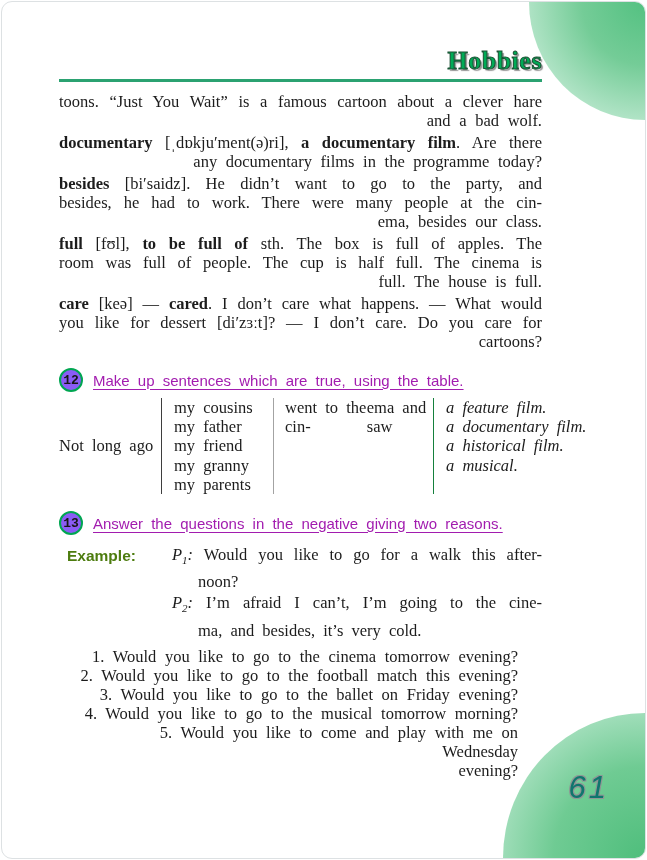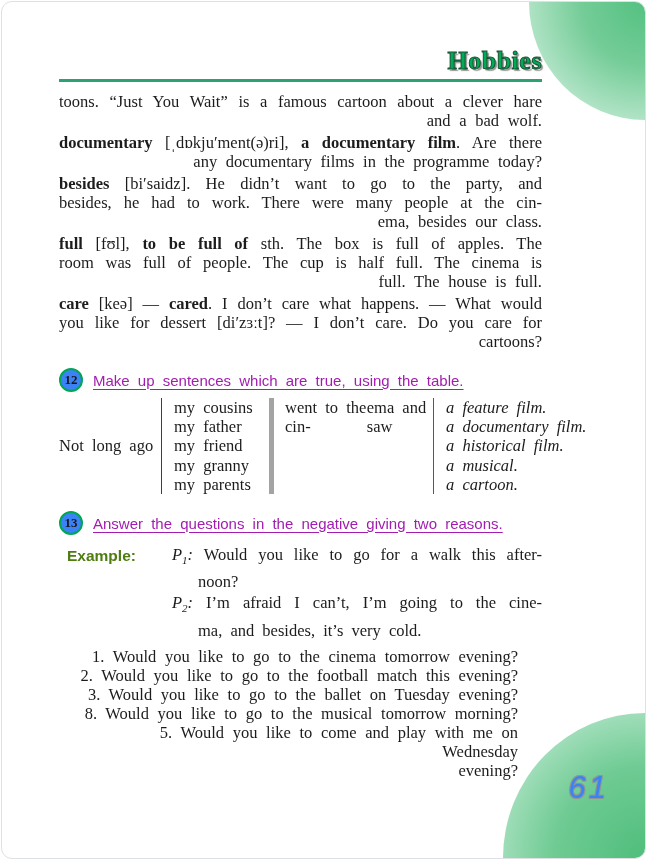--- a/index.html
+++ b/index.html
@@ -6,48 +6,48 @@
   .stage{position:relative;width:647px;height:860px;background:#fff;overflow:hidden;
          font-family:"Liberation Serif", serif;color:#1c1c1c;}
   .card{position:absolute;inset:1px;border:1px solid #dde1e3;border-radius:11px;background:#fff;overflow:hidden;}
 
   
   .corner-tr{position:absolute;top:0;right:0;width:116px;height:118px;border-bottom-left-radius:100%;
     background:radial-gradient(circle at 100% 0%, #53c181 0%, #74cc97 38%, #b7e6cb 75%, #ecf9f1 100%);}
   .corner-br{position:absolute;bottom:0;right:0;width:142px;height:145px;border-top-left-radius:100%;
     background:radial-gradient(circle at 100% 100%, #4fbe7c 0%, #6fcb93 45%, #b9e7cd 85%, #e9f7ef 100%);}
   .pagenum{position:absolute;right:36px;bottom:52px;font-family:"Liberation Sans",sans-serif;
-    font-style:italic;font-size:31px;letter-spacing:3px;color:#3b82f6;
+    font-style:italic;font-size:31px;letter-spacing:3px;color:#0f766e;
     text-shadow:-1px -1px 0 #8e9694,1px -1px 0 #8e9694,-1px 1px 0 #8e9694,1px 1px 0 #8e9694;}
 
   .content{position:absolute;left:57px;top:0;width:483px;}
 
   .title-row{margin-top:44px;text-align:right;}
   .title{display:inline-block;font-family:Liberation Serif, serif;font-weight:bold;
     font-size:26px;letter-spacing:.5px;color:#00ab56;
     -webkit-text-stroke:1px #1c5034;text-shadow:2px 2px 1px rgba(45,45,45,.5);}
   .rule{height:3px;background:#2ba271;margin-top:3px;}
 
   .vocab{margin-top:10px;font-size:16.5px;line-height:19px;}
   .para{margin:0 0 3px 0;}
   .jl{text-align:justify;text-align-last:justify;}
   .ll{text-align:right;word-spacing:4.5px;}
   .b{font-weight:bold;}
 
   .exrow{display:flex;align-items:center;gap:10px;margin-top:17px;}
   .badge{flex:0 0 auto;width:20px;height:20px;border:2px solid #00a651;border-radius:50%;
-    background:#3b82f6;display:flex;align-items:center;justify-content:center;
-    font-family:Liberation Serif, serif;font-weight:bold;font-size:13px;color:#161616;}
+    background:#8b5cf6;display:flex;align-items:center;justify-content:center;
+    font-family:Liberation Mono, monospace;font-weight:bold;font-size:13px;color:#161616;}
   .instr{font-family:"Liberation Sans",sans-serif;font-size:15px;color:#a21caf;word-spacing:4px;
     text-decoration:underline;text-underline-offset:3px;}
 
   .vtable{display:flex;margin-top:6px;width:508px;font-size:16.5px;line-height:19.2px;word-spacing:4px;}
   .vc{box-sizing:border-box;}
   .vc1{width:103px;border-right:1px solid #3e3e3e;display:flex;align-items:center;}
-  .vc2{width:112px;border-right:5px solid #a3a3a3;padding-left:12px;}
+  .vc2{width:112px;border-right:1px solid #a3a3a3;padding-left:12px;}
   .vc3{width:160px;border-right:1px solid #15803d;padding-left:11px;display:flex;flex-direction:row;justify-content:center;}
   .vc4{width:133px;padding-left:12px;font-style:italic;}
   .vc2 > div,.vc4 > div{white-space:nowrap;}
 
   .example{position:relative;margin-top:9px;padding-left:113px;font-size:16.5px;line-height:21px;}
   .exlabel{position:absolute;left:8px;top:1px;font-family:"Liberation Sans",sans-serif;
     font-weight:bold;font-size:15.5px;color:#4d7c0f;}
   .pname{font-style:italic;}
   .pname sub{font-size:11px;font-style:italic;}
   .xl2{padding-left:26px;text-align:left;word-spacing:4px;}
@@ -114,21 +114,20 @@
           </div>
         <div class="vc vc3" id="tcol3">
             <div>went to the cin-</div>
             <div>ema and saw</div>
           </div>
         <div class="vc vc4" id="tcol4">
             <div>a feature film.</div>
             <div>a documentary film.</div>
             <div>a historical film.</div>
             <div>a musical.</div>
-            <div>a cartoon.</div>
           </div>
       </div>
 
       <div class="exrow">
         <span class="badge">13</span>
         <span class="instr">Answer the questions in the negative giving two reasons.</span>
       </div>
 
       <div class="example">
         <span class="exlabel">Example:</span>
@@ -136,20 +135,20 @@
             <div class="jl"><span class="pname">P<sub>1</sub>:</span> Would you like to go for a walk this after-</div>
             <div class="xl2">noon?</div>
             <div class="jl"><span class="pname">P<sub>2</sub>:</span> I’m afraid I can’t, I’m going to the cine-</div>
             <div class="xl2">ma, and besides, it’s very cold.</div>
           </div>
       </div>
 
       <div class="questions" id="questions">
           <div class="ll">1. Would you like to go to the cinema tomorrow evening?</div>
           <div class="ll">2. Would you like to go to the football match this evening?</div>
-          <div class="ll">3. Would you like to go to the ballet on Tuesday evening?</div>
-          <div class="ll">8. Would you like to go to the musical tomorrow morning?</div>
+          <div class="ll">3. Would you like to go to the ballet on Friday evening?</div>
+          <div class="ll">4. Would you like to go to the musical tomorrow morning?</div>
           <div class="ll">5. Would you like to come and play with me on Wednesday</div>
           <div class="ll qcont">evening?</div>
         </div>
     </div>
   </div>
 </div>
 
 </body></html>

